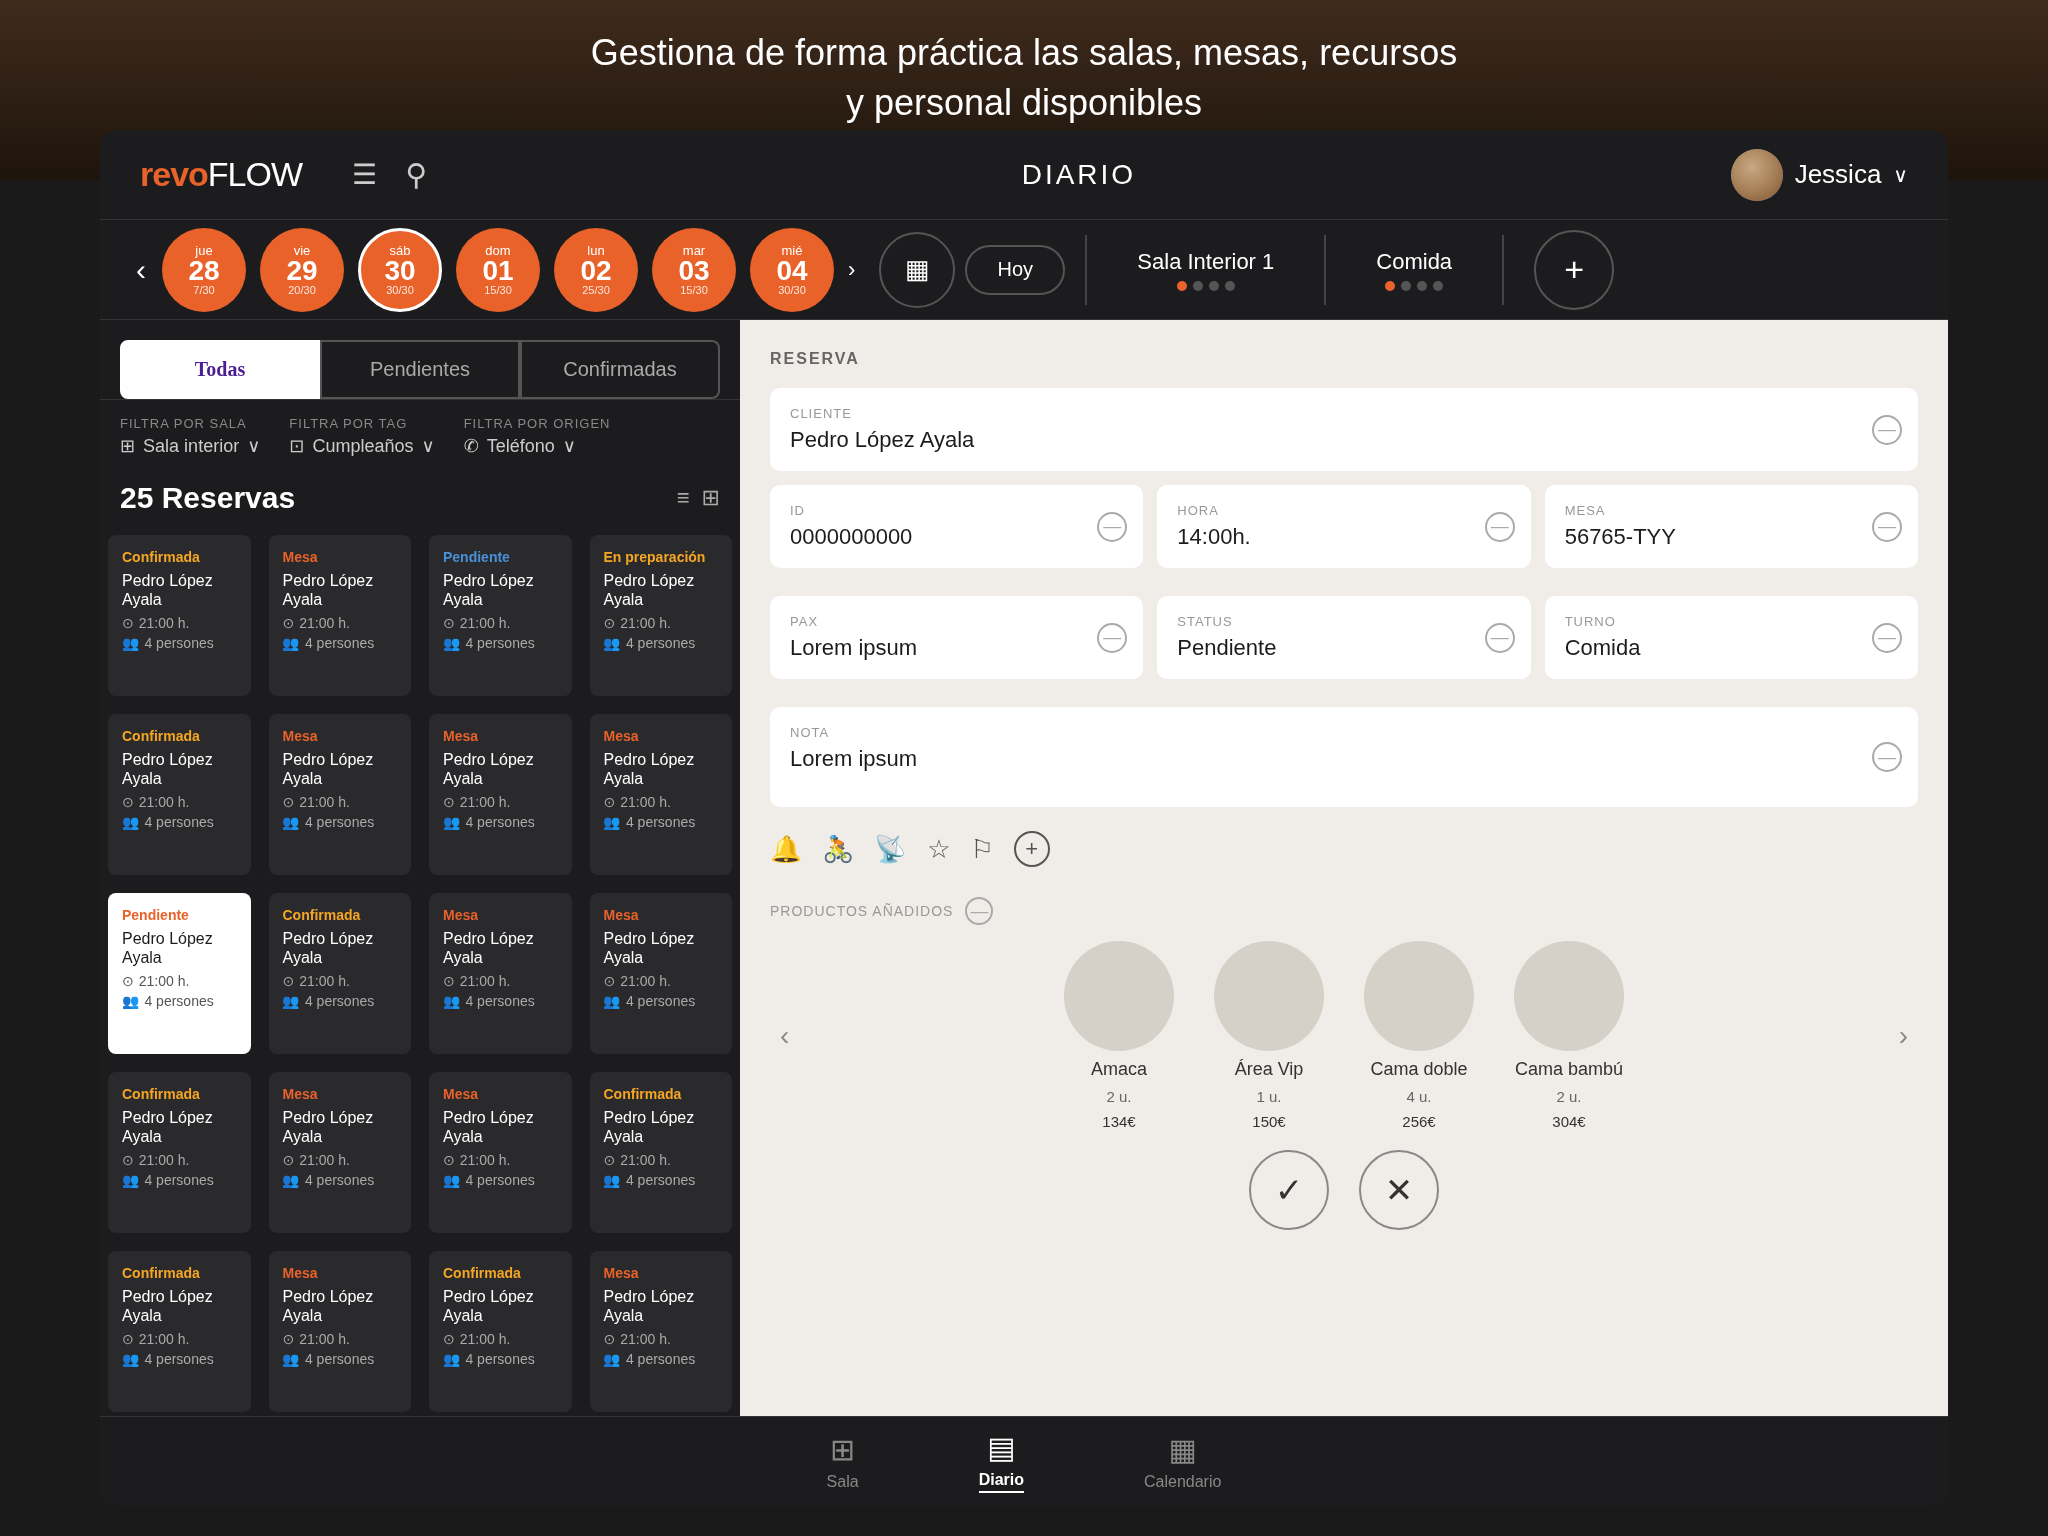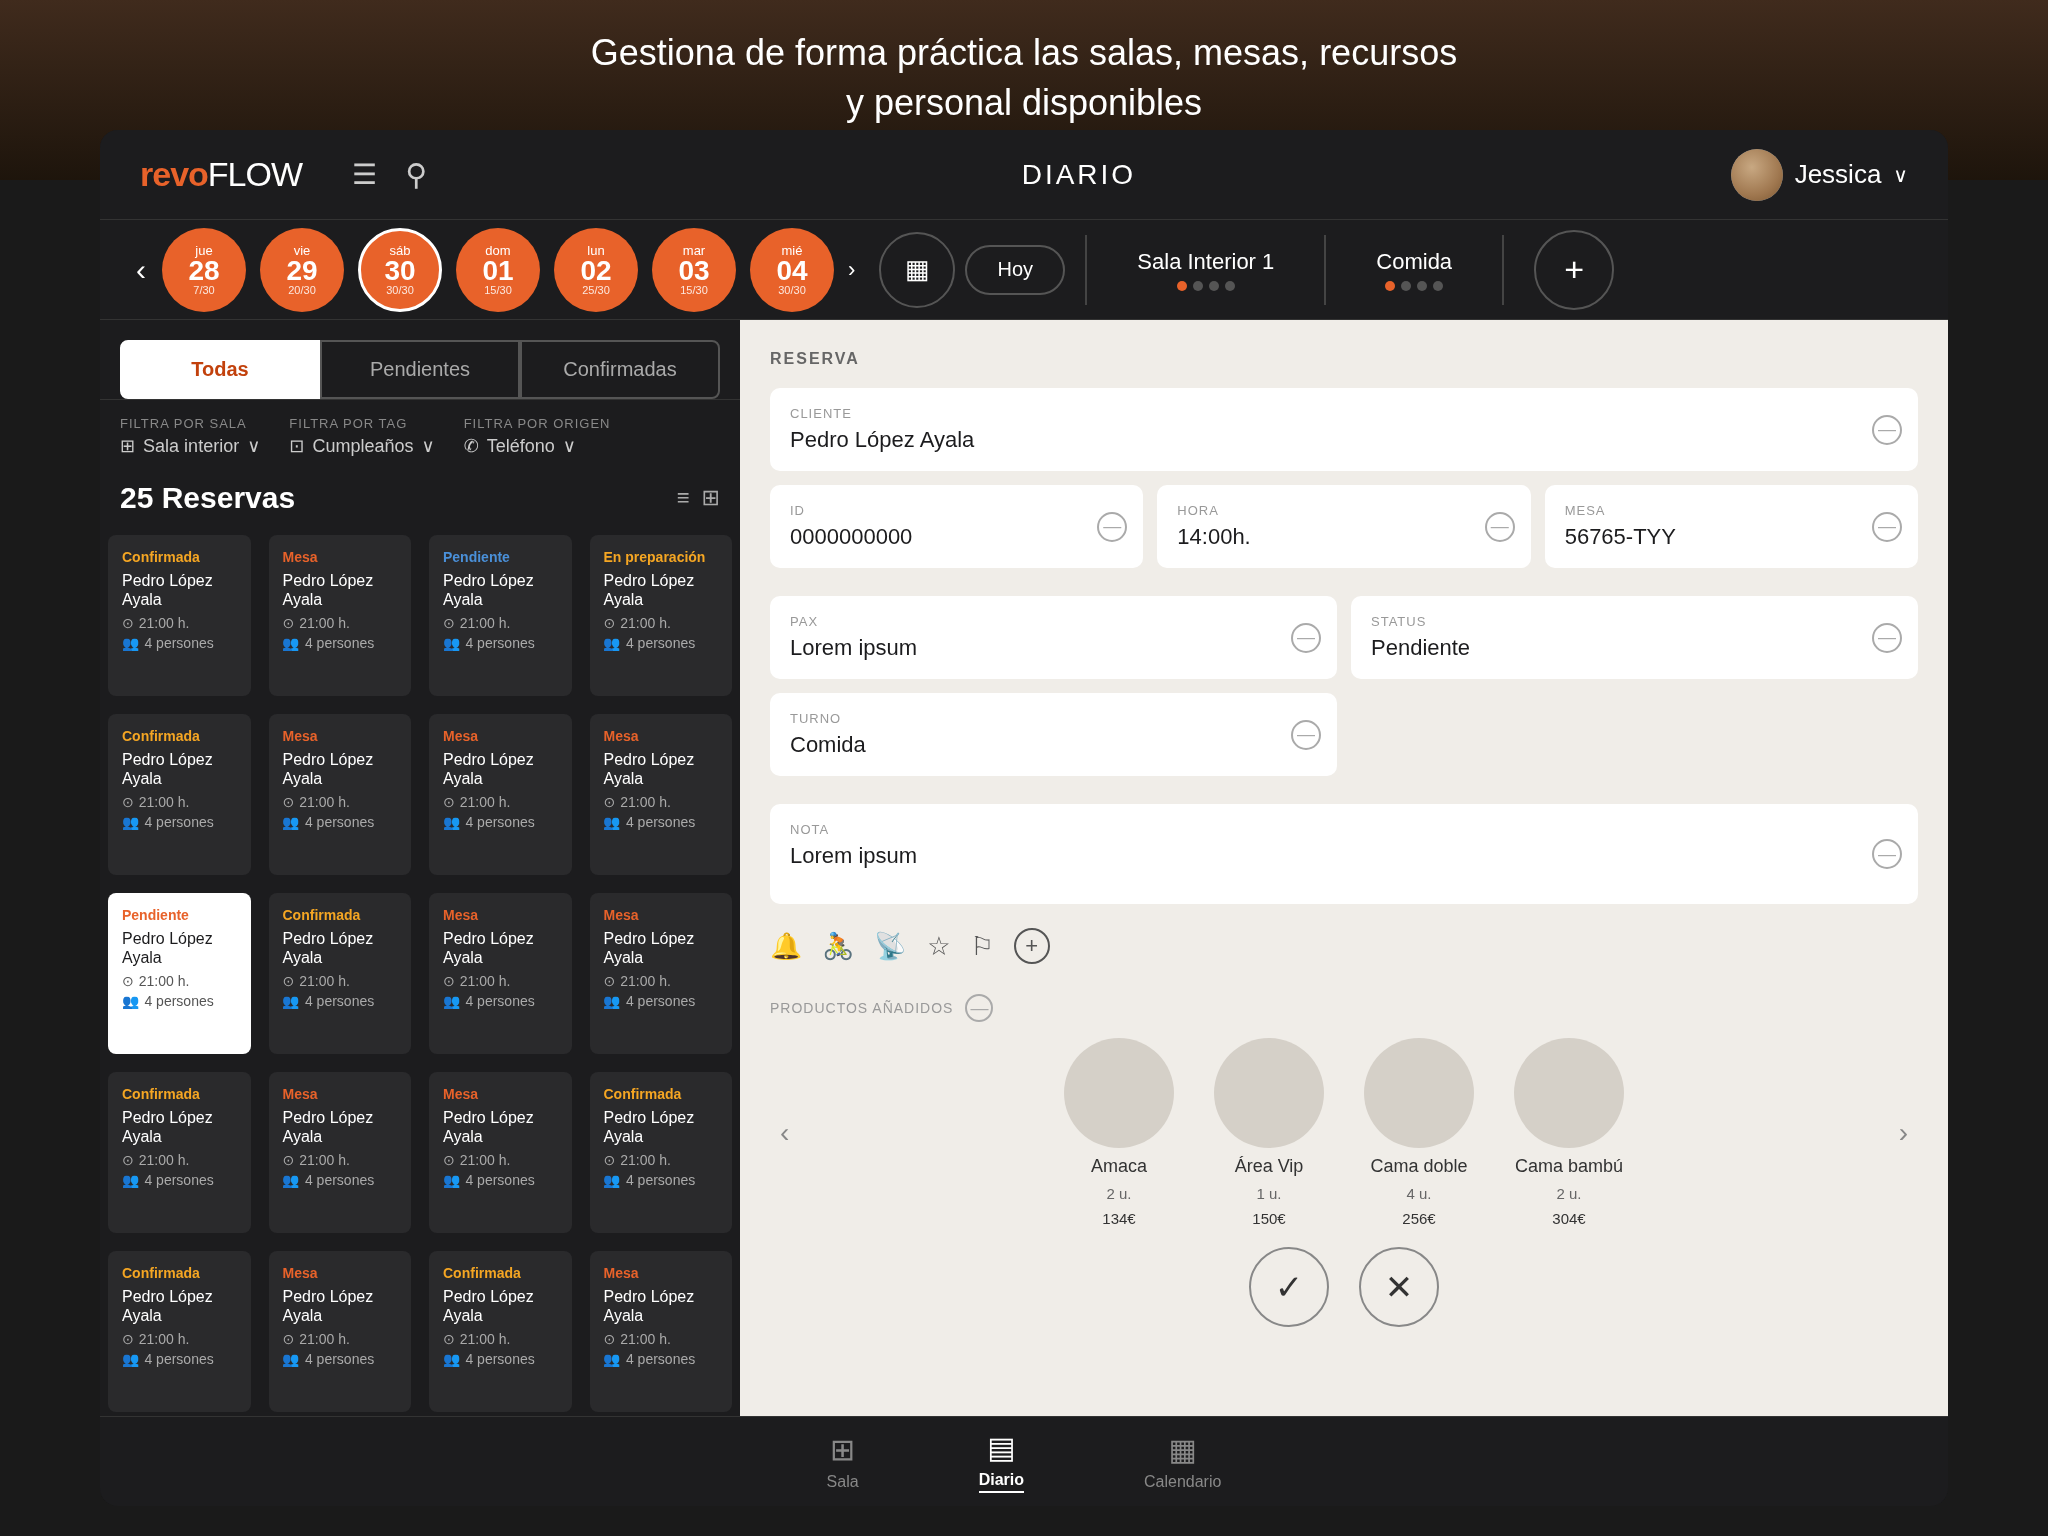--- a/index.html
+++ b/index.html
@@ -307,22 +307,23 @@
       color: #aaa;
       font-size: 20px;
       cursor: pointer;
       text-align: center;
     }
     .tab-btn:first-child { border-radius: 8px 0 0 8px; }
     .tab-btn:last-child { border-radius: 0 8px 8px 0; text-align: center; }
     .tab-btn.active {
       background: #fff;
       border-color: #fff;
-      color: #c2410c;
+      color: #4c1d95;
       font-weight: 600;
+      font-family: Liberation Serif, serif;
     }
 
     
     .filters-bar {
       display: flex;
       gap: 29px;
       padding: 16px 20px;
       flex-shrink: 0;
     }
     .filter-group {
@@ -490,21 +491,21 @@
 
     .detail-row {
       display: grid;
       grid-template-columns: 1fr 1fr 1fr;
       gap: 14px;
       margin-bottom: 14px;
     }
 
     .detail-row-2 {
       display: grid;
-      grid-template-columns: 1fr 1fr;
+      grid-template-columns: 1fr 1fr 1fr;
       gap: 14px;
       margin-bottom: 14px;
     }
 
     .field-note {
       background: #fff;
       border-radius: 10px;
       padding: 18px 20px;
       margin-bottom: 14px;
       position: relative;

